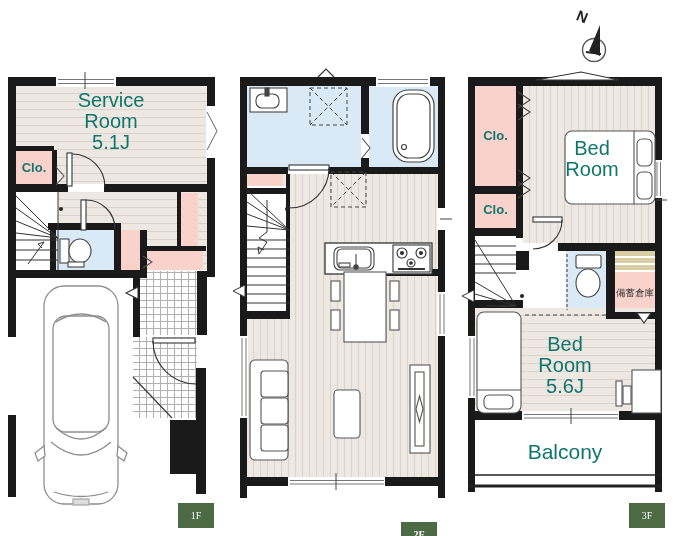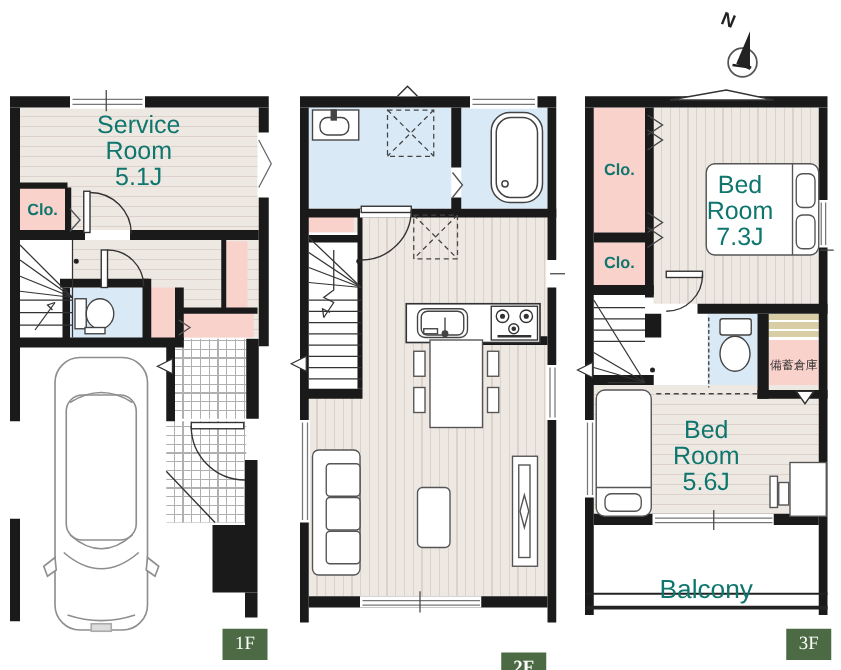--- a/index.html
+++ b/index.html
@@ -14,21 +14,21 @@
   .tan{background:repeating-linear-gradient(180deg,#d8cda5 0 5px,#ffffff 5px 7px);}
   .tile{background:
       repeating-linear-gradient(0deg,rgba(0,0,0,0) 0 6px,#b0b0b0 6px 7px),
       repeating-linear-gradient(90deg,rgba(0,0,0,0) 0 6px,#b0b0b0 6px 7px),#ffffff;}
   svg#lines{position:absolute;left:0;top:0;width:673px;height:536px;pointer-events:none;}
   .roomlabel{position:absolute;text-align:center;font-size:20px;line-height:21px;
              color:#0f766e;letter-spacing:0px;}
   .small{font-size:13px;line-height:14px;font-weight:bold;}
   .tiny{font-size:9.5px;line-height:11px;color:#333;}
   .tag{position:absolute;width:36px;height:25px;background:#4c6a43;color:#ffffff;
-       font-family:"Liberation Serif",serif;font-size:15px;line-height:25px;text-align:center;}
+       font-family:"Liberation Serif",serif;font-size:10px;line-height:25px;text-align:center;}
   .north{position:absolute;font-size:15px;font-weight:bold;transform:rotate(22deg);color:#222;}
   .ldk{font-size:21px;line-height:22px;}
 </style>
 </head>
 <body>
 
 <div id="canvas">
 
   <div class="abs wood-h" style="left:15px;top:86px;width:192px;height:98px;"></div>
   <div class="abs wood-h" style="left:15px;top:192px;width:192px;height:78px;"></div>
@@ -332,31 +332,30 @@
   </div>
   <div class="roomlabel small" style="left:15px;top:161px;width:38px;">Clo.</div>
 
 
   <div class="roomlabel small" style="left:474px;top:129px;width:43px;">Clo.</div>
   <div class="roomlabel small" style="left:474px;top:203px;width:43px;">Clo.</div>
 
   <div class="roomlabel" style="left:538px;top:138px;width:108px;">
     <div>Bed</div>
     <div>Room</div>
-    <div>7.3J</div>
   </div>
 
   <div class="roomlabel" style="left:505px;top:334px;width:120px;">
     <div>Bed</div>
     <div>Room</div>
     <div>5.6J</div>
   </div>
 
   <div class="roomlabel tiny" style="left:613px;top:287px;width:44px;text-align:center;">備蓄倉庫</div>
 
-  <div class="roomlabel ldk" style="left:490px;top:441px;width:150px;margin-top:20px;">Balcony</div>
+  <div class="roomlabel ldk" style="left:490px;top:441px;width:150px;">Balcony</div>
 
   <div class="tag" style="left:178px;top:503px;">1F</div>
   <div class="tag" style="left:401px;top:522px;font-weight:bold;">2F</div>
   <div class="tag" style="left:629px;top:503px;">3F</div>
 
   <div class="north" style="left:577px;top:8px;">N</div>
 </div>
 
 </body></html>

